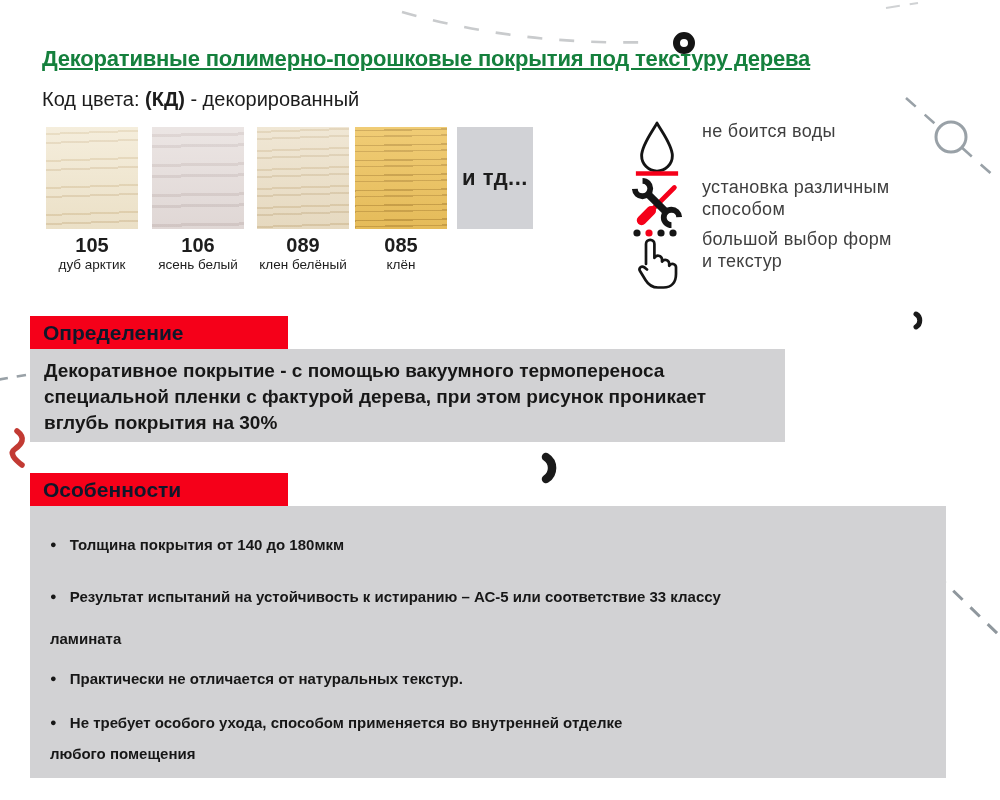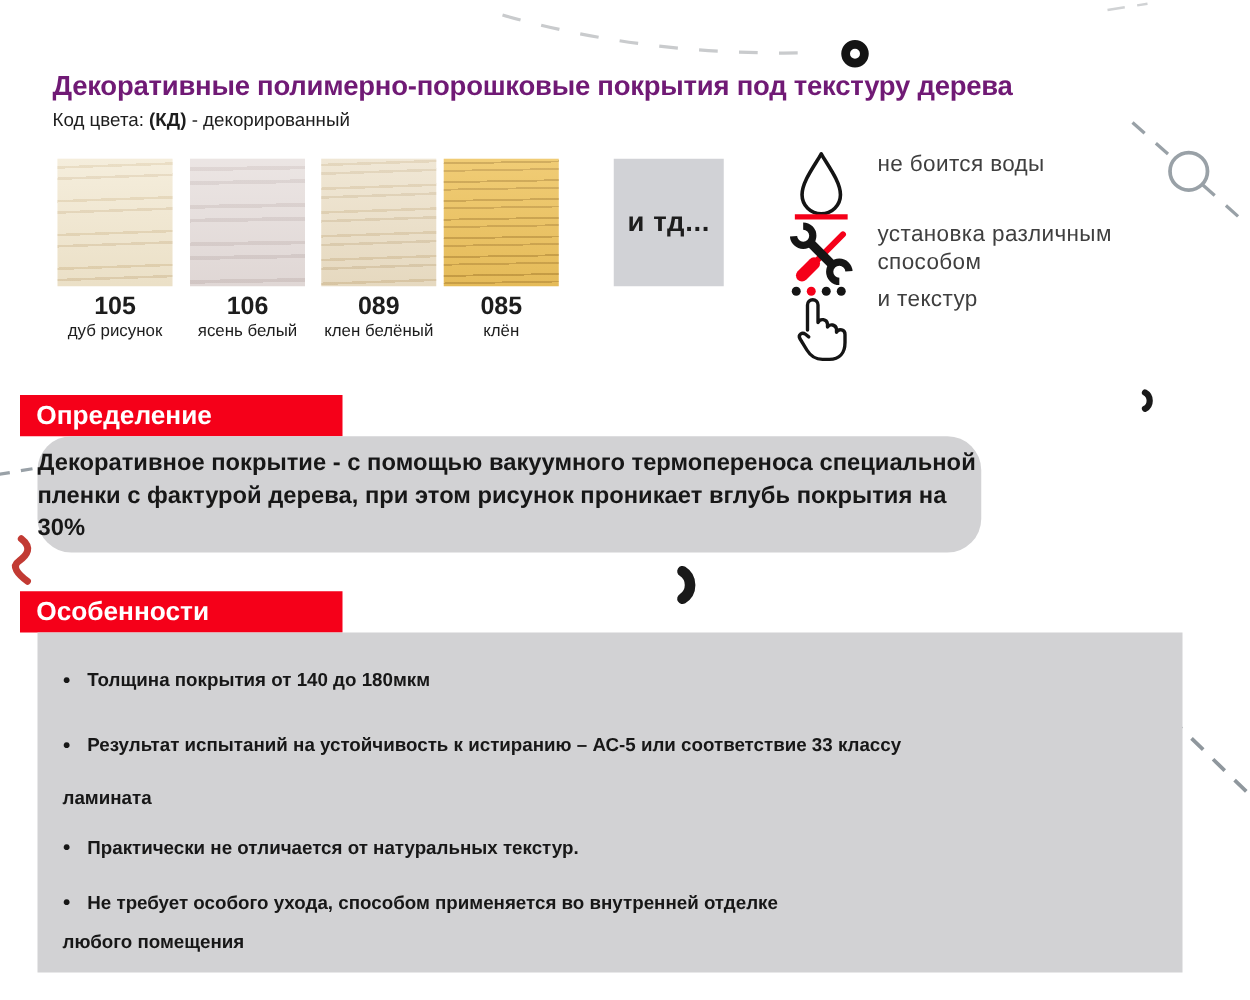--- a/index.html
+++ b/index.html
@@ -1,57 +1,57 @@
 <!DOCTYPE html>
 <html><head>
 <meta charset="utf-8">
 <style>
   html,body{margin:0;padding:0;background:#ffffff;}
   .canvas{position:relative;width:1000px;height:800px;background:#ffffff;overflow:hidden;
           font-family:"Liberation Sans","DejaVu Sans",sans-serif;color:#1d1d1d;}
 
   
-  .title{position:absolute;left:42px;top:56px;font-size:22px;font-weight:700;letter-spacing:-0.2px;color:#701a75;white-space:nowrap;}
-  .subtitle{position:absolute;left:42px;top:88px;font-size:15px;color:#1d1d1d;}
+  .title{position:absolute;left:42px;top:46px;font-size:22px;font-weight:700;letter-spacing:-0.2px;color:#15803d;white-space:nowrap;text-decoration:underline;}
+  .subtitle{position:absolute;left:42px;top:88px;font-size:20px;color:#1d1d1d;}
   .subtitle .code{font-weight:700;}
 
   
   .sw{position:absolute;top:127px;width:92px;height:102px;}
   .sw1{left:46px;background-color:#f1e7cf;
     background-image:linear-gradient(180deg,rgba(255,255,255,.28),rgba(120,90,40,.05)),
     repeating-linear-gradient(178deg,rgba(201,174,124,0) 0 6px,rgba(201,174,124,.38) 6px 8px,rgba(201,174,124,0) 8px 15px,rgba(183,150,98,.28) 15px 17px,rgba(183,150,98,0) 17px 27px);}
   .sw2{left:152px;background-color:#e6dedc;
     background-image:linear-gradient(180deg,rgba(255,255,255,.22),rgba(120,100,100,.06)),
     repeating-linear-gradient(179deg,rgba(193,178,175,0) 0 7px,rgba(193,178,175,.42) 7px 10px,rgba(193,178,175,0) 10px 18px,rgba(176,160,158,.3) 18px 21px,rgba(176,160,158,0) 21px 30px);}
   .sw3{left:257px;background-color:#ebdfc7;
     background-image:linear-gradient(180deg,rgba(255,255,255,.25),rgba(130,100,50,.05)),
     repeating-linear-gradient(178deg,rgba(198,172,126,0) 0 4px,rgba(198,172,126,.42) 4px 6px,rgba(198,172,126,0) 6px 11px,rgba(180,152,104,.3) 11px 13px,rgba(180,152,104,0) 13px 19px);}
   .sw4{left:355px;background-color:#eec45f;
     background-image:linear-gradient(180deg,rgba(255,255,255,.14),rgba(120,80,20,.08)),
     repeating-linear-gradient(179deg,rgba(166,124,44,0) 0 3px,rgba(166,124,44,.5) 3px 4.5px,rgba(166,124,44,0) 4.5px 9px,rgba(146,104,34,.35) 9px 10.5px,rgba(146,104,34,0) 10.5px 15px);}
-  .sw-etc{position:absolute;left:457px;top:127px;width:88px;height:102px;background:#d1d2d6;
-    display:flex;align-items:center;justify-content:center;font-size:22px;font-weight:600;letter-spacing:.5px;color:#1d1d1d;margin-left:34px;}
+  .sw-etc{position:absolute;left:457px;top:127px;width:76px;height:102px;background:#d1d2d6;
+    display:flex;align-items:center;justify-content:center;font-size:22px;font-weight:600;letter-spacing:.5px;color:#1d1d1d;}
   .sw-label{position:absolute;top:234px;width:112px;text-align:center;}
   .sw-label .num{font-size:20px;font-weight:700;line-height:22px;}
   .sw-label .nm{font-size:13.5px;font-weight:500;line-height:16px;margin-top:1px;}
   .lb1{left:36px;} .lb2{left:142px;} .lb3{left:247px;} .lb4{left:345px;}
 
   
   .feat{position:absolute;left:628px;display:flex;align-items:flex-start;gap:16px;}
   .f1{top:120px;} .f2{top:176px;} .f3{top:228px;}
   .feat .ic{width:58px;display:flex;justify-content:center;flex:0 0 58px;}
   .feat .lab{font-size:18px;line-height:22px;color:#3f3f3f;letter-spacing:.3px;max-width:240px;}
   .feat .lab .ln{display:block;}
 
   
-  .sec-head{position:absolute;left:16px;width:258px;height:33px;background:#f50019;color:#ffffff;
+  .sec-head{position:absolute;left:30px;width:258px;height:33px;background:#f50019;color:#0f172a;
     font-size:21px;font-weight:700;line-height:33px;padding-left:13px;box-sizing:border-box;}
   .sh1{top:316px;} .sh2{top:473px;}
   .panel{position:absolute;left:30px;background:#d2d2d4;box-sizing:border-box;color:#171717;}
-  .p1{top:349px;width:755px;height:93px;padding:9px 0;font-size:19px;font-weight:700;line-height:26px;border-radius:27px;}
+  .p1{top:349px;width:755px;height:93px;padding:9px 14px;font-size:19px;font-weight:700;line-height:26px;}
   .p2{top:506px;width:916px;height:272px;padding:26px 22px 0 20px;}
   .p2 ul{list-style:none;margin:0;padding:0;font-size:15px;font-weight:700;}
   .p2 li::before{content:"\25CF";font-size:11px;vertical-align:2px;padding-right:9px;}
   .p2 li .ln{display:block;}
   .p2 li .ln:first-child{display:inline;}
   .p2 li:nth-child(1){line-height:24px;margin-bottom:18px;}
   .p2 li:nth-child(2){line-height:42px;margin-bottom:6px;}
   .p2 li:nth-child(3){line-height:24px;margin-bottom:16px;}
   .p2 li:nth-child(4){line-height:31px;}
 
@@ -83,21 +83,21 @@
   </div>
 
   <div class="sw sw1"></div>
   <div class="sw sw2"></div>
   <div class="sw sw3"></div>
   <div class="sw sw4"></div>
   <div class="sw-etc">и тд...</div>
 
   <div class="sw-label lb1">
     <div class="num">105</div>
-    <div class="nm">дуб рисунок</div>
+    <div class="nm">дуб арктик</div>
   </div>
   <div class="sw-label lb2">
     <div class="num">106</div>
     <div class="nm">ясень белый</div>
   </div>
   <div class="sw-label lb3">
     <div class="num">089</div>
     <div class="nm">клен белёный</div>
   </div>
   <div class="sw-label lb4">
@@ -142,20 +142,21 @@
         <circle cx="29" cy="5" r="3.6" fill="#151515"></circle>
         <circle cx="41" cy="5" r="3.6" fill="#151515"></circle>
         <path d="M14 36 L14 16 a4.2 4.2 0 0 1 8.4 0 L22.4 30
                  a4 4 0 0 1 7.6 1.2 l0 2.4
                  a4 4 0 0 1 7.2 1.6 l0 2.6
                  a3.6 3.6 0 0 1 6.8 1.8
                  l0 6.4 c0 8.5 -4.5 13.5 -12.5 13.5 l-5.5 0 c-5.5 0 -9.5 -2.5 -12.5 -7.5 l-5.5 -9 c-1.8 -3 1.6 -5.8 4.4 -3.6 l2.6 2.1" fill="none" stroke="#151515" stroke-width="2.7" stroke-linecap="round" stroke-linejoin="round"></path>
       </svg>
     </span>
     <span class="lab">
+      <span class="ln">большой выбор форм</span>
       <span class="ln">и текстур</span>
     </span>
   </div>
 
   <div class="sec-head sh1">Определение</div>
   <div class="panel p1">Декоративное покрытие - с помощью вакуумного термопереноса специальной пленки с фактурой дерева, при этом рисунок проникает вглубь покрытия на 30%</div>
 
   <div class="sec-head sh2">Особенности</div>
   <div class="panel p2">
     <ul>

